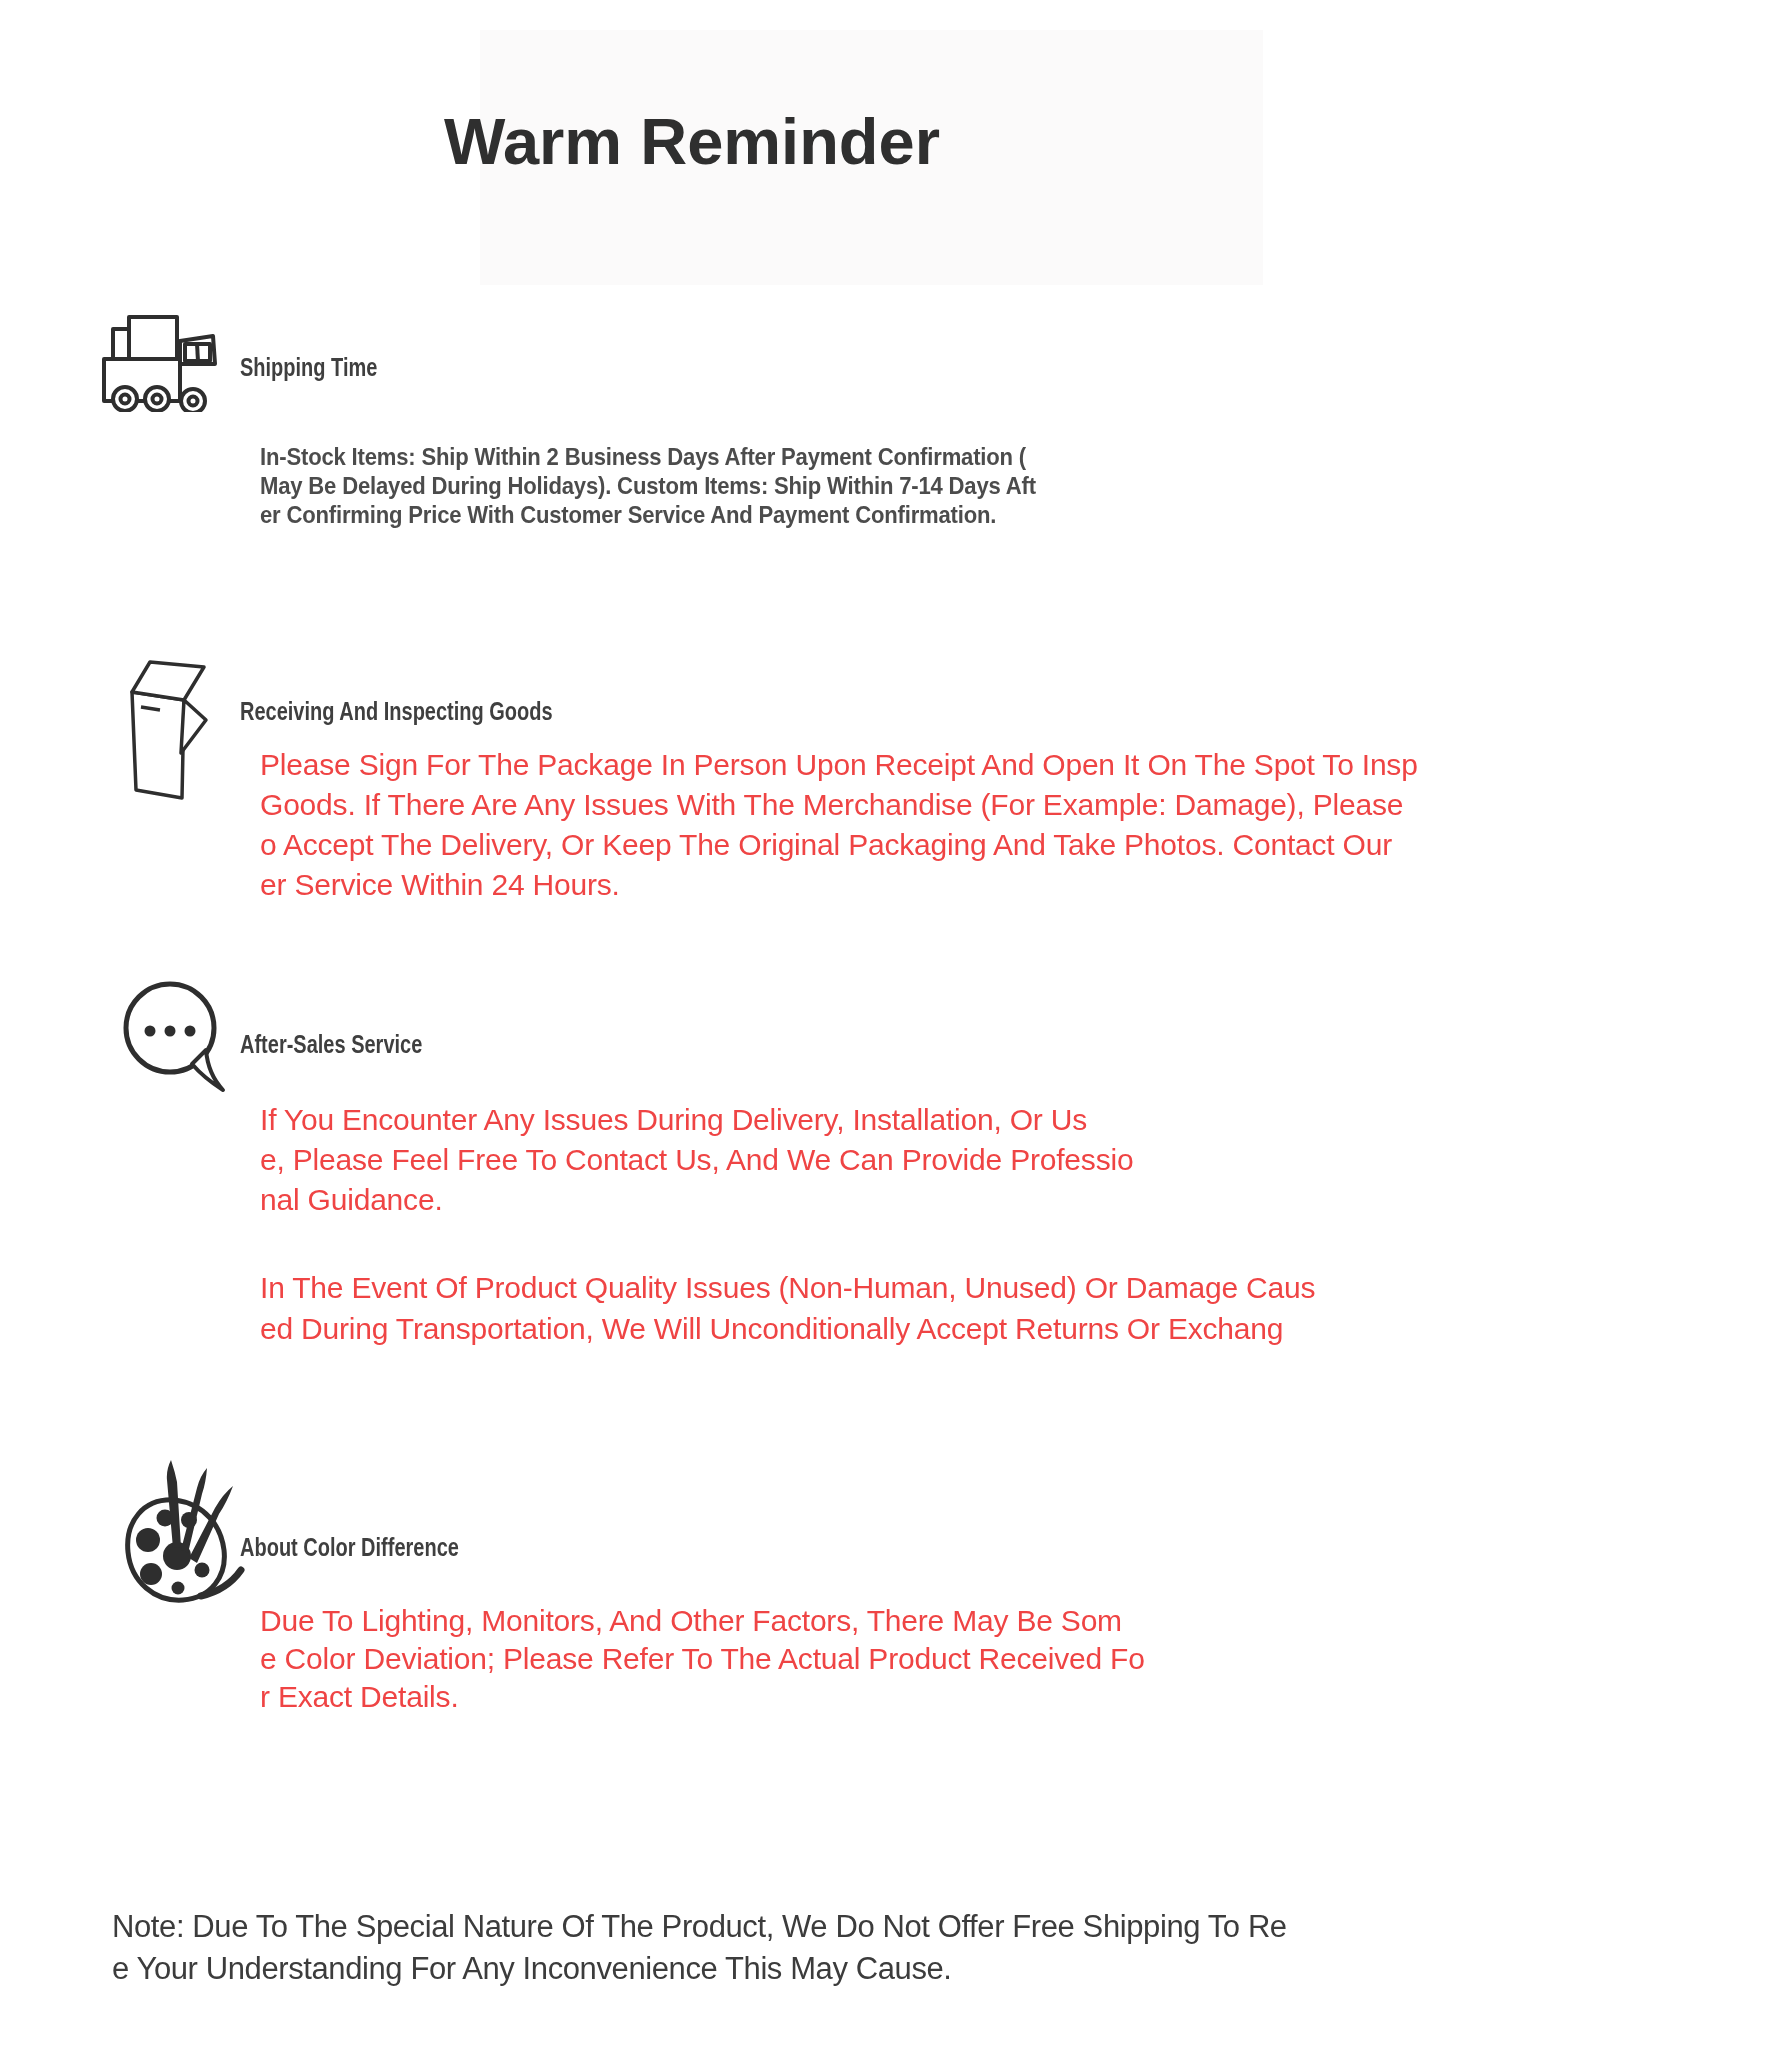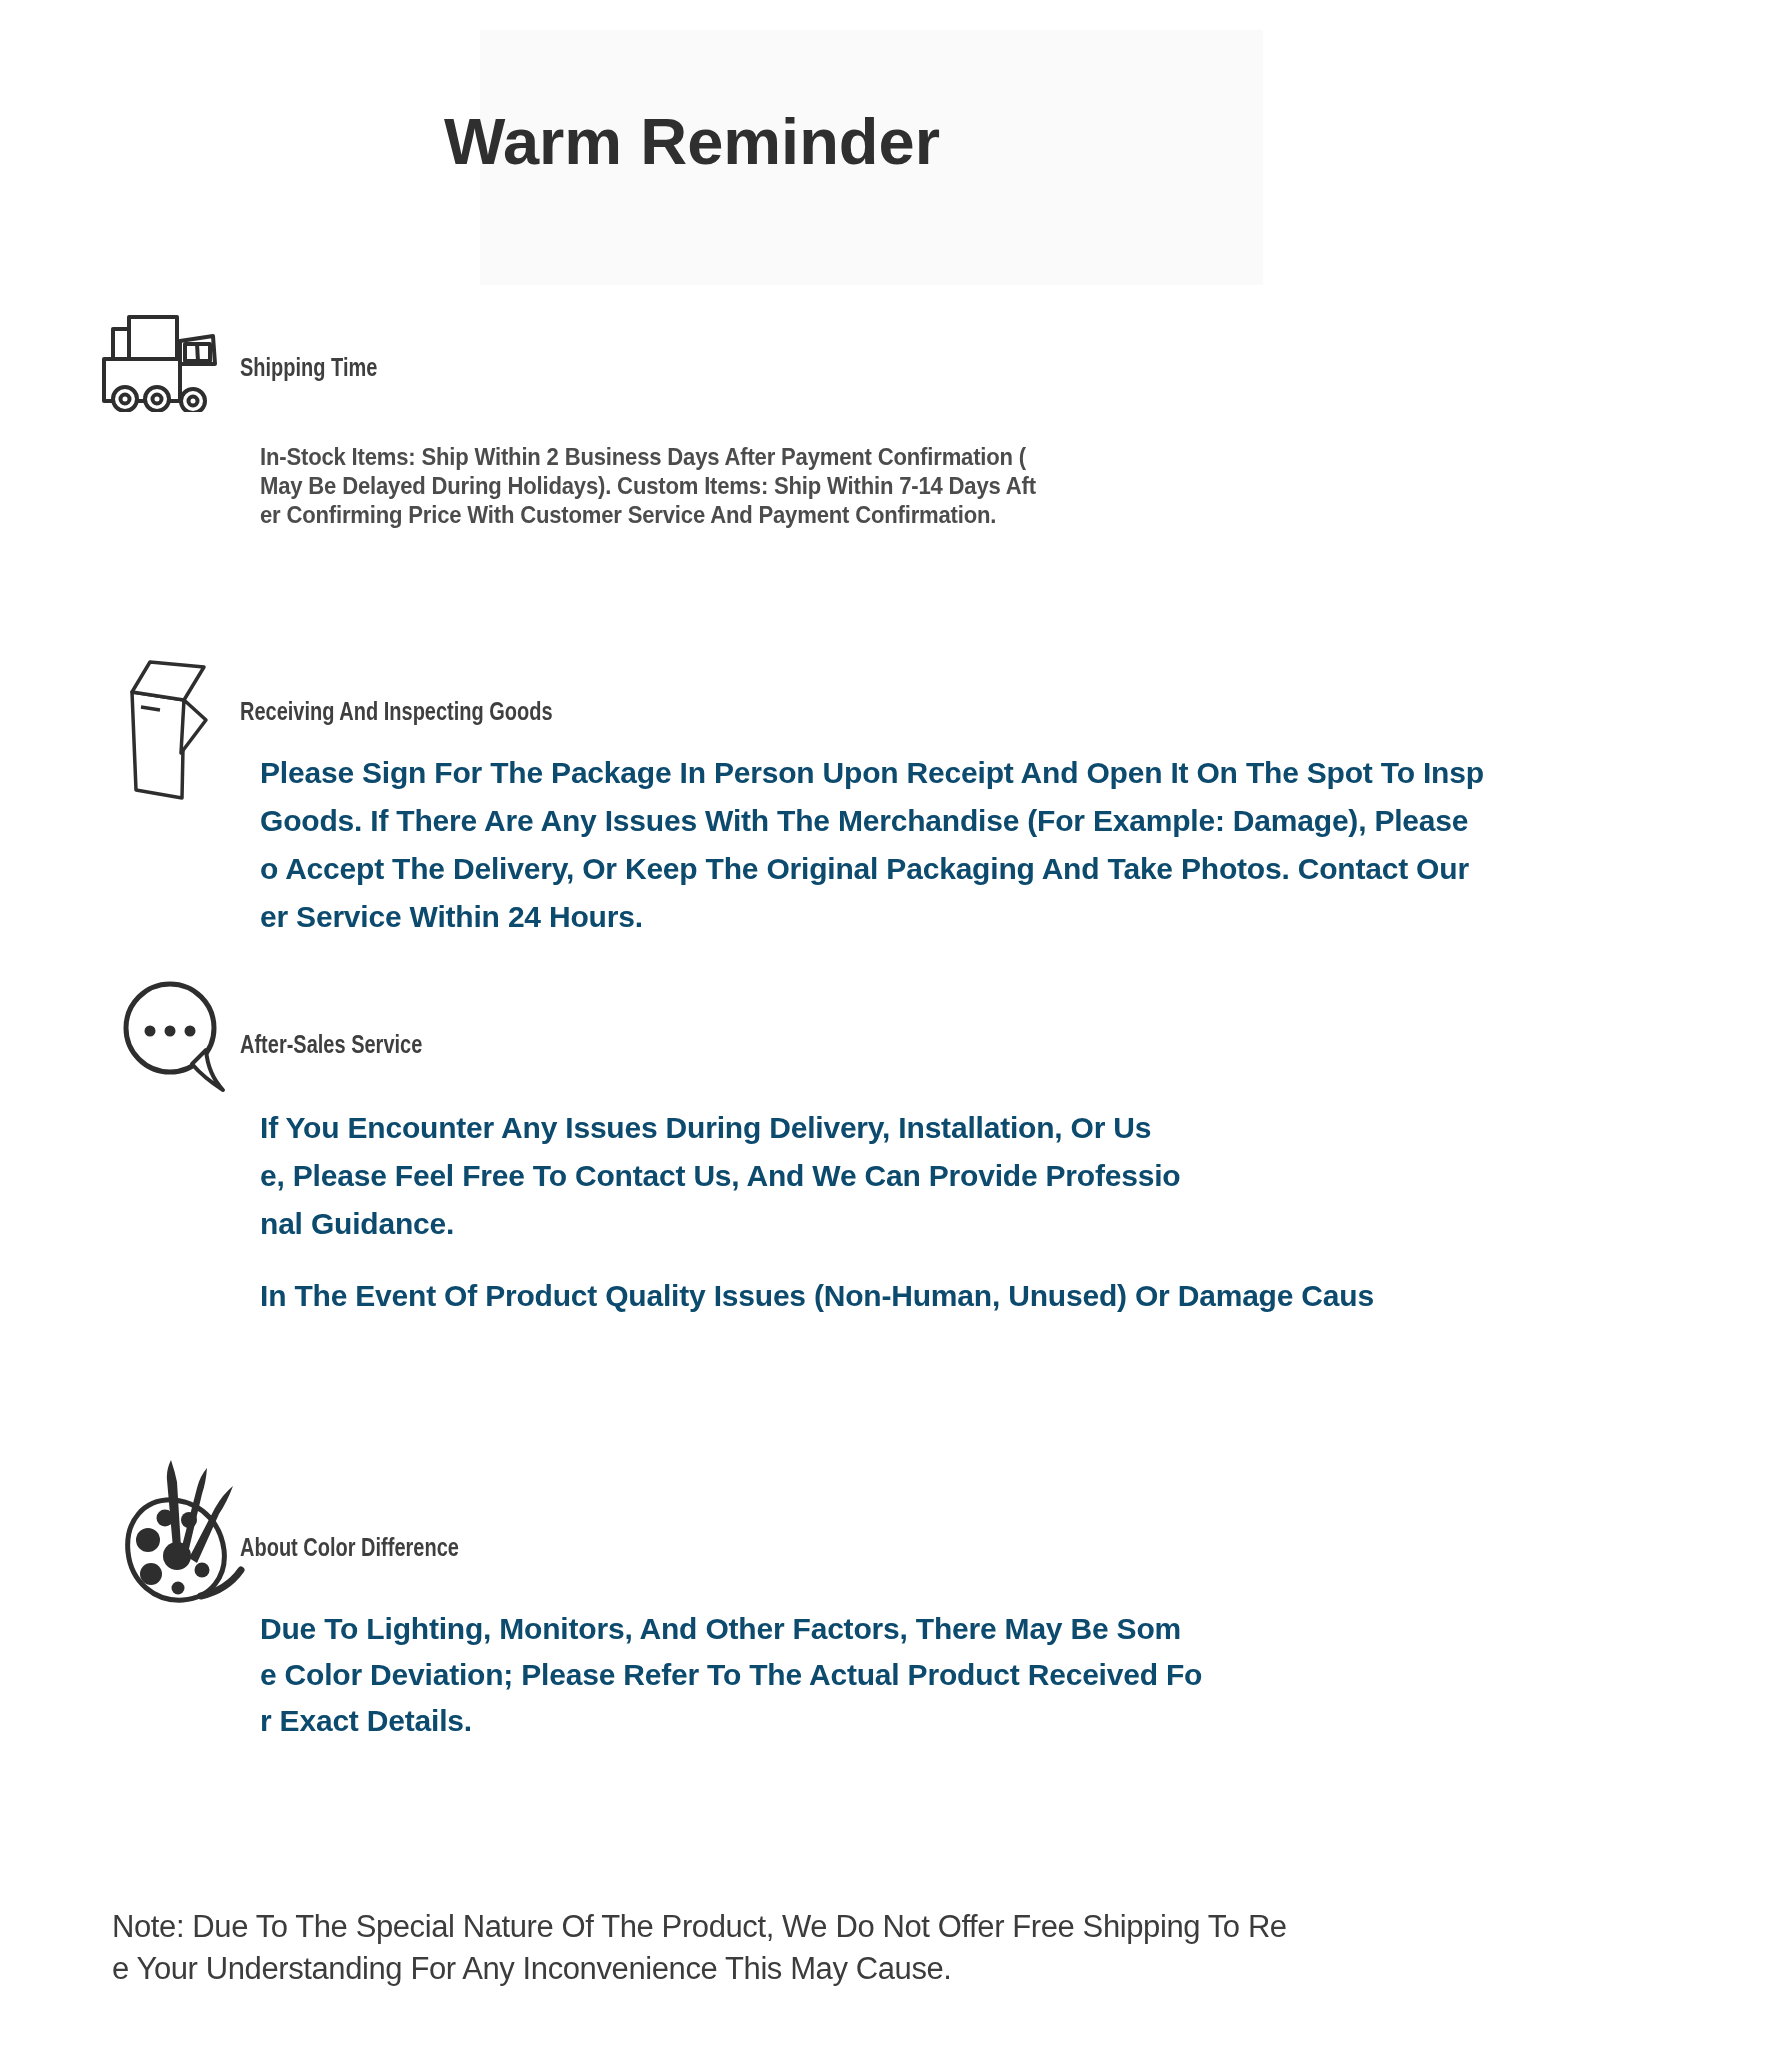--- a/index.html
+++ b/index.html
@@ -31,23 +31,22 @@
     transform:scaleX(0.80);transform-origin:left top;
   }
   .para{position:absolute;left:260px;}
   .para .line{white-space:pre;}
   .para-sm .line{
     font-size:24px;font-weight:700;line-height:29px;color:#4c4c4c;
     letter-spacing:-0.2px;
     transform:scaleX(0.92);transform-origin:left top;
   }
   .para-lg .line{
-    font-size:30px;font-weight:700;color:#0c4a6e;
+    font-size:30px;font-weight:400;color:#ef4444;
     letter-spacing:-0.2px;
-    margin-top:8px;
   }
   .lh40 .line{line-height:40px;}
   .lh41 .line{line-height:41px;}
   .lh38 .line{line-height:38px;}
   .note{
     position:absolute;left:112px;top:1906px;
     font-size:31px;font-weight:400;color:#3c3c3c;
     letter-spacing:-0.4px;
   }
   .note .line{white-space:pre;line-height:42px;}
@@ -116,20 +115,21 @@
     </svg>
   </div>
   <div class="sec-heading" style="top:1029px;">After-Sales Service</div>
   <div class="para para-lg lh40" style="top:1100px;">
     <div class="line">If You Encounter Any Issues During Delivery, Installation, Or Us</div>
     <div class="line">e, Please Feel Free To Contact Us, And We Can Provide Professio</div>
     <div class="line">nal Guidance.</div>
   </div>
   <div class="para para-lg lh41" style="top:1267px;">
     <div class="line">In The Event Of Product Quality Issues (Non-Human, Unused) Or Damage Caus</div>
+    <div class="line">ed During Transportation, We Will Unconditionally Accept Returns Or Exchang</div>
   </div>
 
   <div class="icon" style="left:115px;top:1450px;">
     <svg width="132" height="160" viewBox="0 0 132 160">
       <path d="M60 50 C28 48 10 72 13 102 C16 132 40 152 68 150 C96 148 112 126 109 100 C106 76 90 54 60 50 Z" fill="#ffffff" stroke="#2e2e2e" stroke-width="5"></path>
       <g fill="#2e2e2e">
         <circle cx="33" cy="90" r="12"></circle>
         <circle cx="50" cy="68" r="8.5"></circle>
         <circle cx="74" cy="70" r="8"></circle>
         <circle cx="62" cy="106" r="14"></circle>

